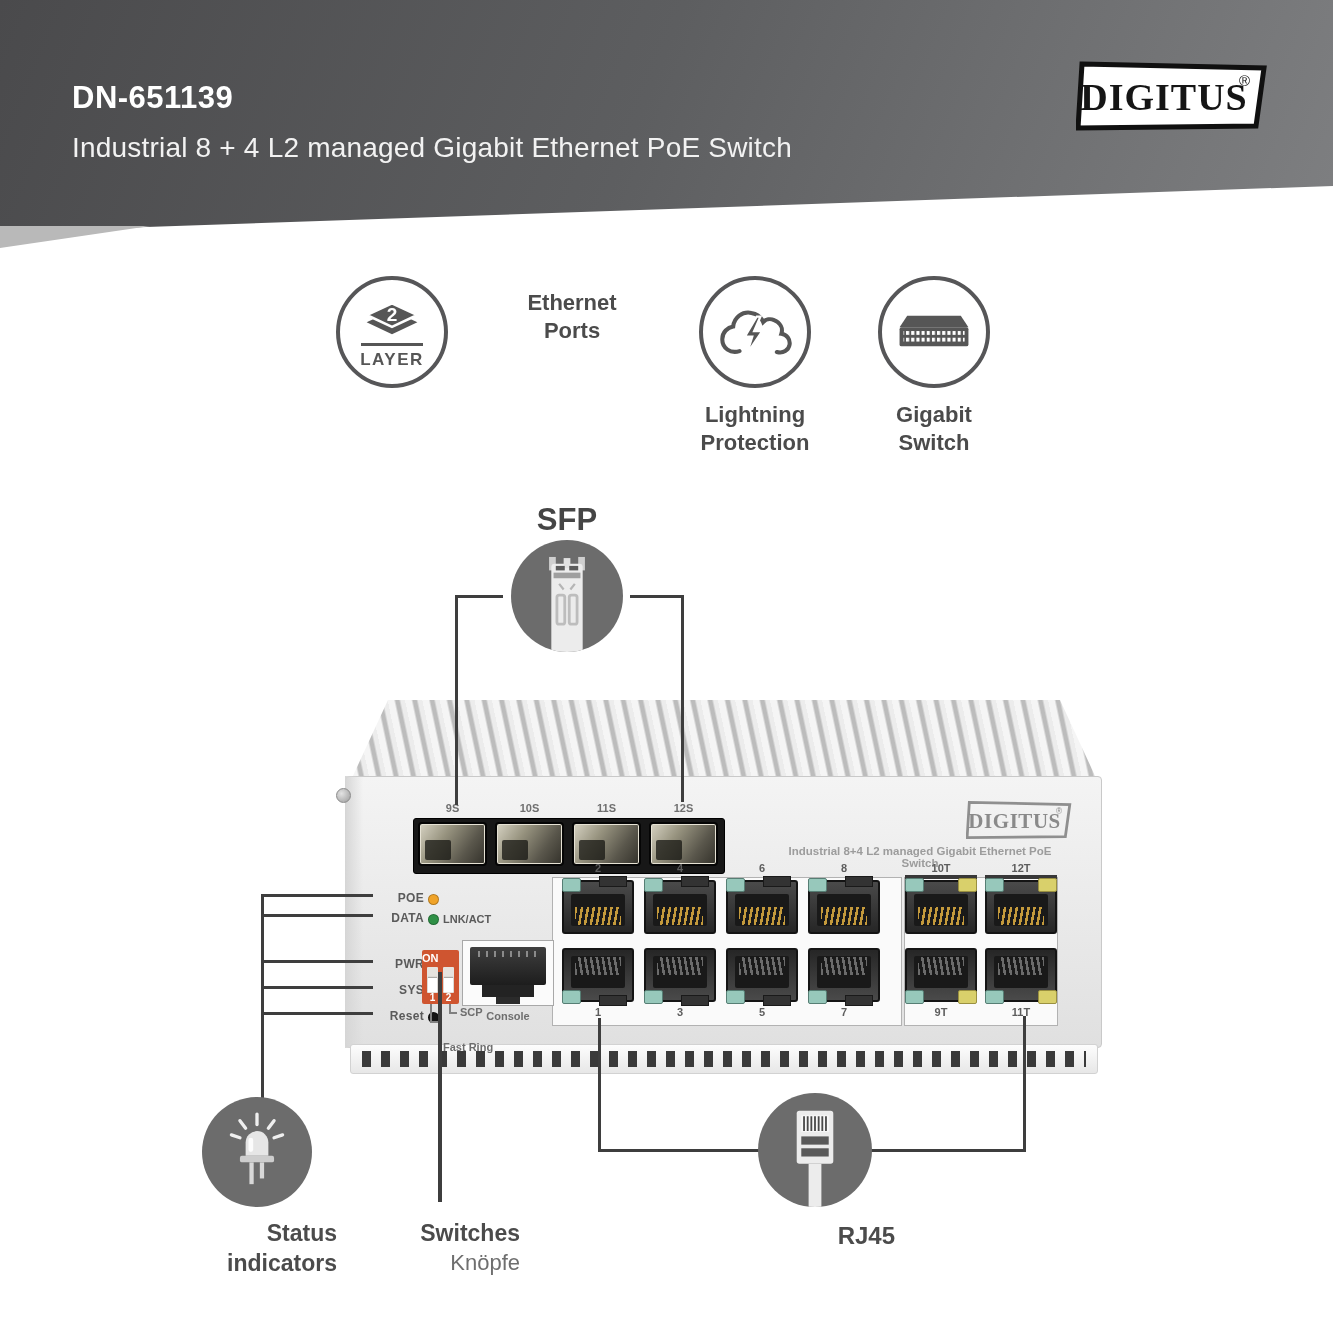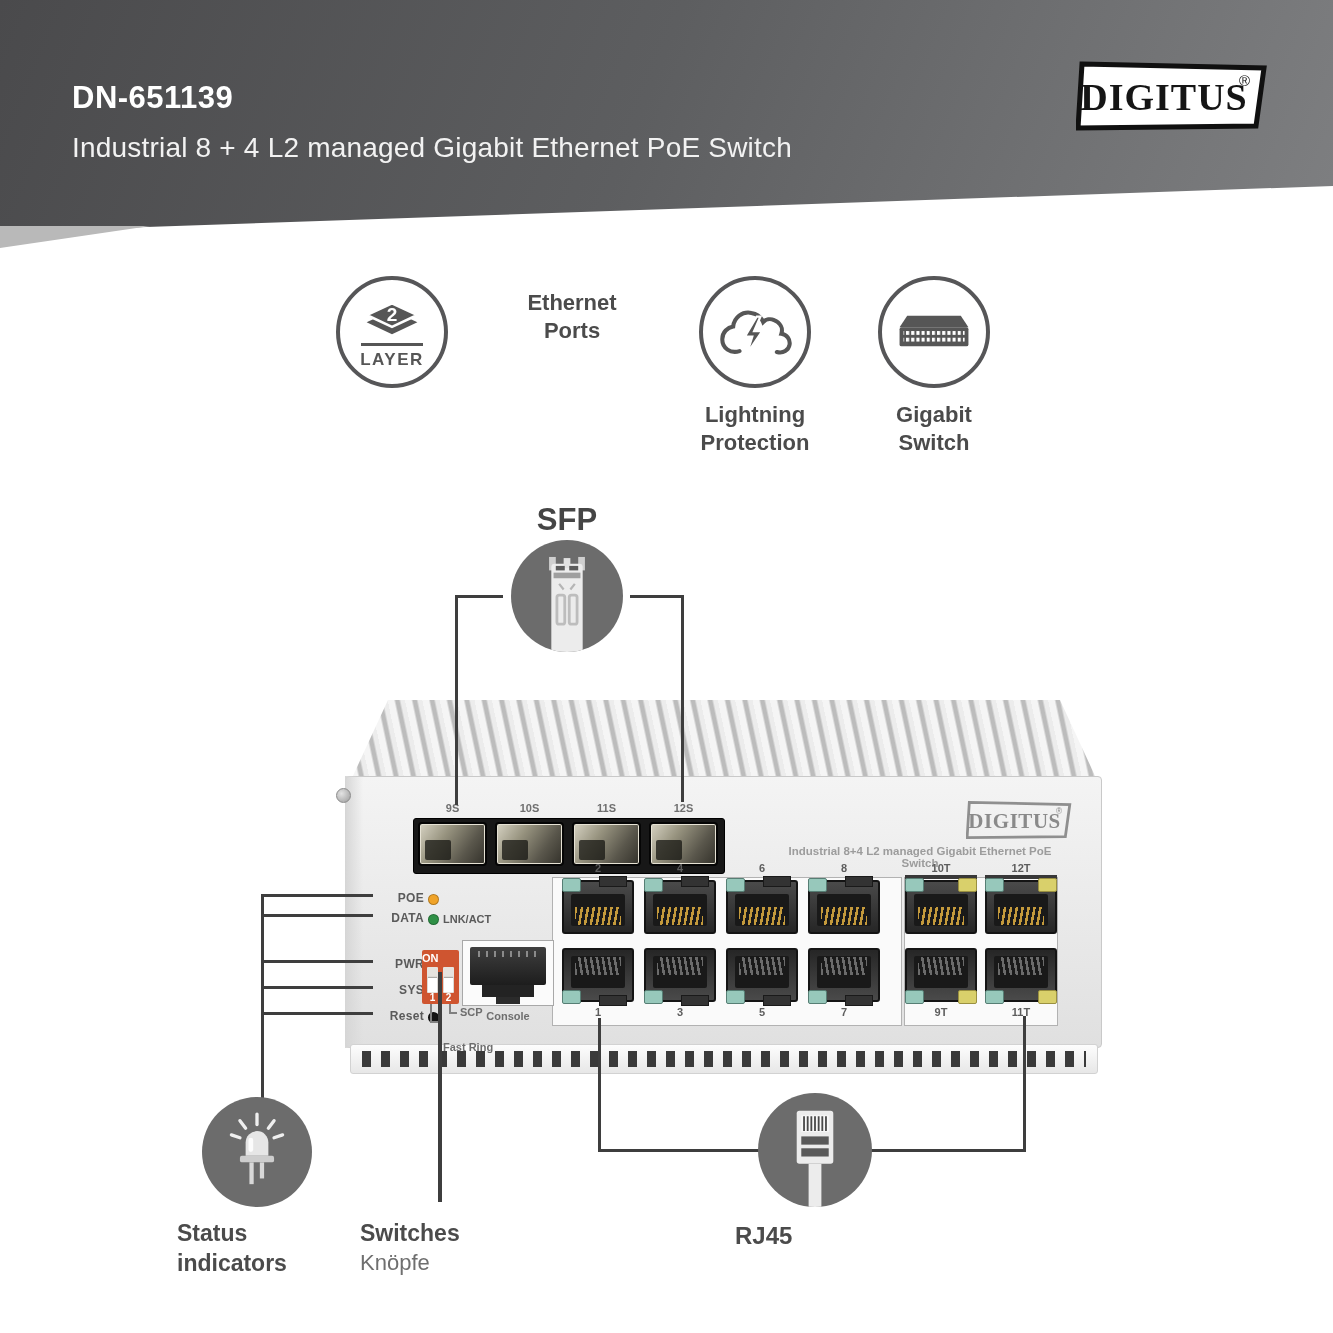--- a/index.html
+++ b/index.html
@@ -106,21 +106,21 @@
     background:#97c8bb;border:1px solid #567e74;border-radius:2px;}
   .rj45 .clip-yellow{position:absolute;right:-2px;top:-4px;width:17px;height:12px;
     background:#d9d06b;border:1px solid #9a9040;border-radius:2px;}
   .rj45 .step{position:absolute;right:5px;top:-6px;width:26px;height:9px;background:#333;border:1px solid #1a1a1a;}
   .rj45.flip{transform:scaleY(-1);}
   .plabel{position:absolute;text-align:center;font-size:11px;font-weight:bold;color:#5d5d5d;z-index:3;}
 
   
   .status-circle{left:202px;top:1097px;width:110px;height:110px;}
   .rj45-circle{left:758px;top:1093px;width:114px;height:114px;}
-  .caption{position:absolute;text-align:left;font-weight:bold;color:#4b4b4b;z-index:7;}
+  .caption{position:absolute;text-align:right;font-weight:bold;color:#4b4b4b;z-index:7;}
   .caption .sub{font-weight:normal;color:#6f6f6f;}
 </style>
 </head>
 <body>
 
 <div class="canvas">
 
   <div class="header-band"></div>
   <div class="header-wedge"></div>
   <div class="header-model">DN-651139</div>

